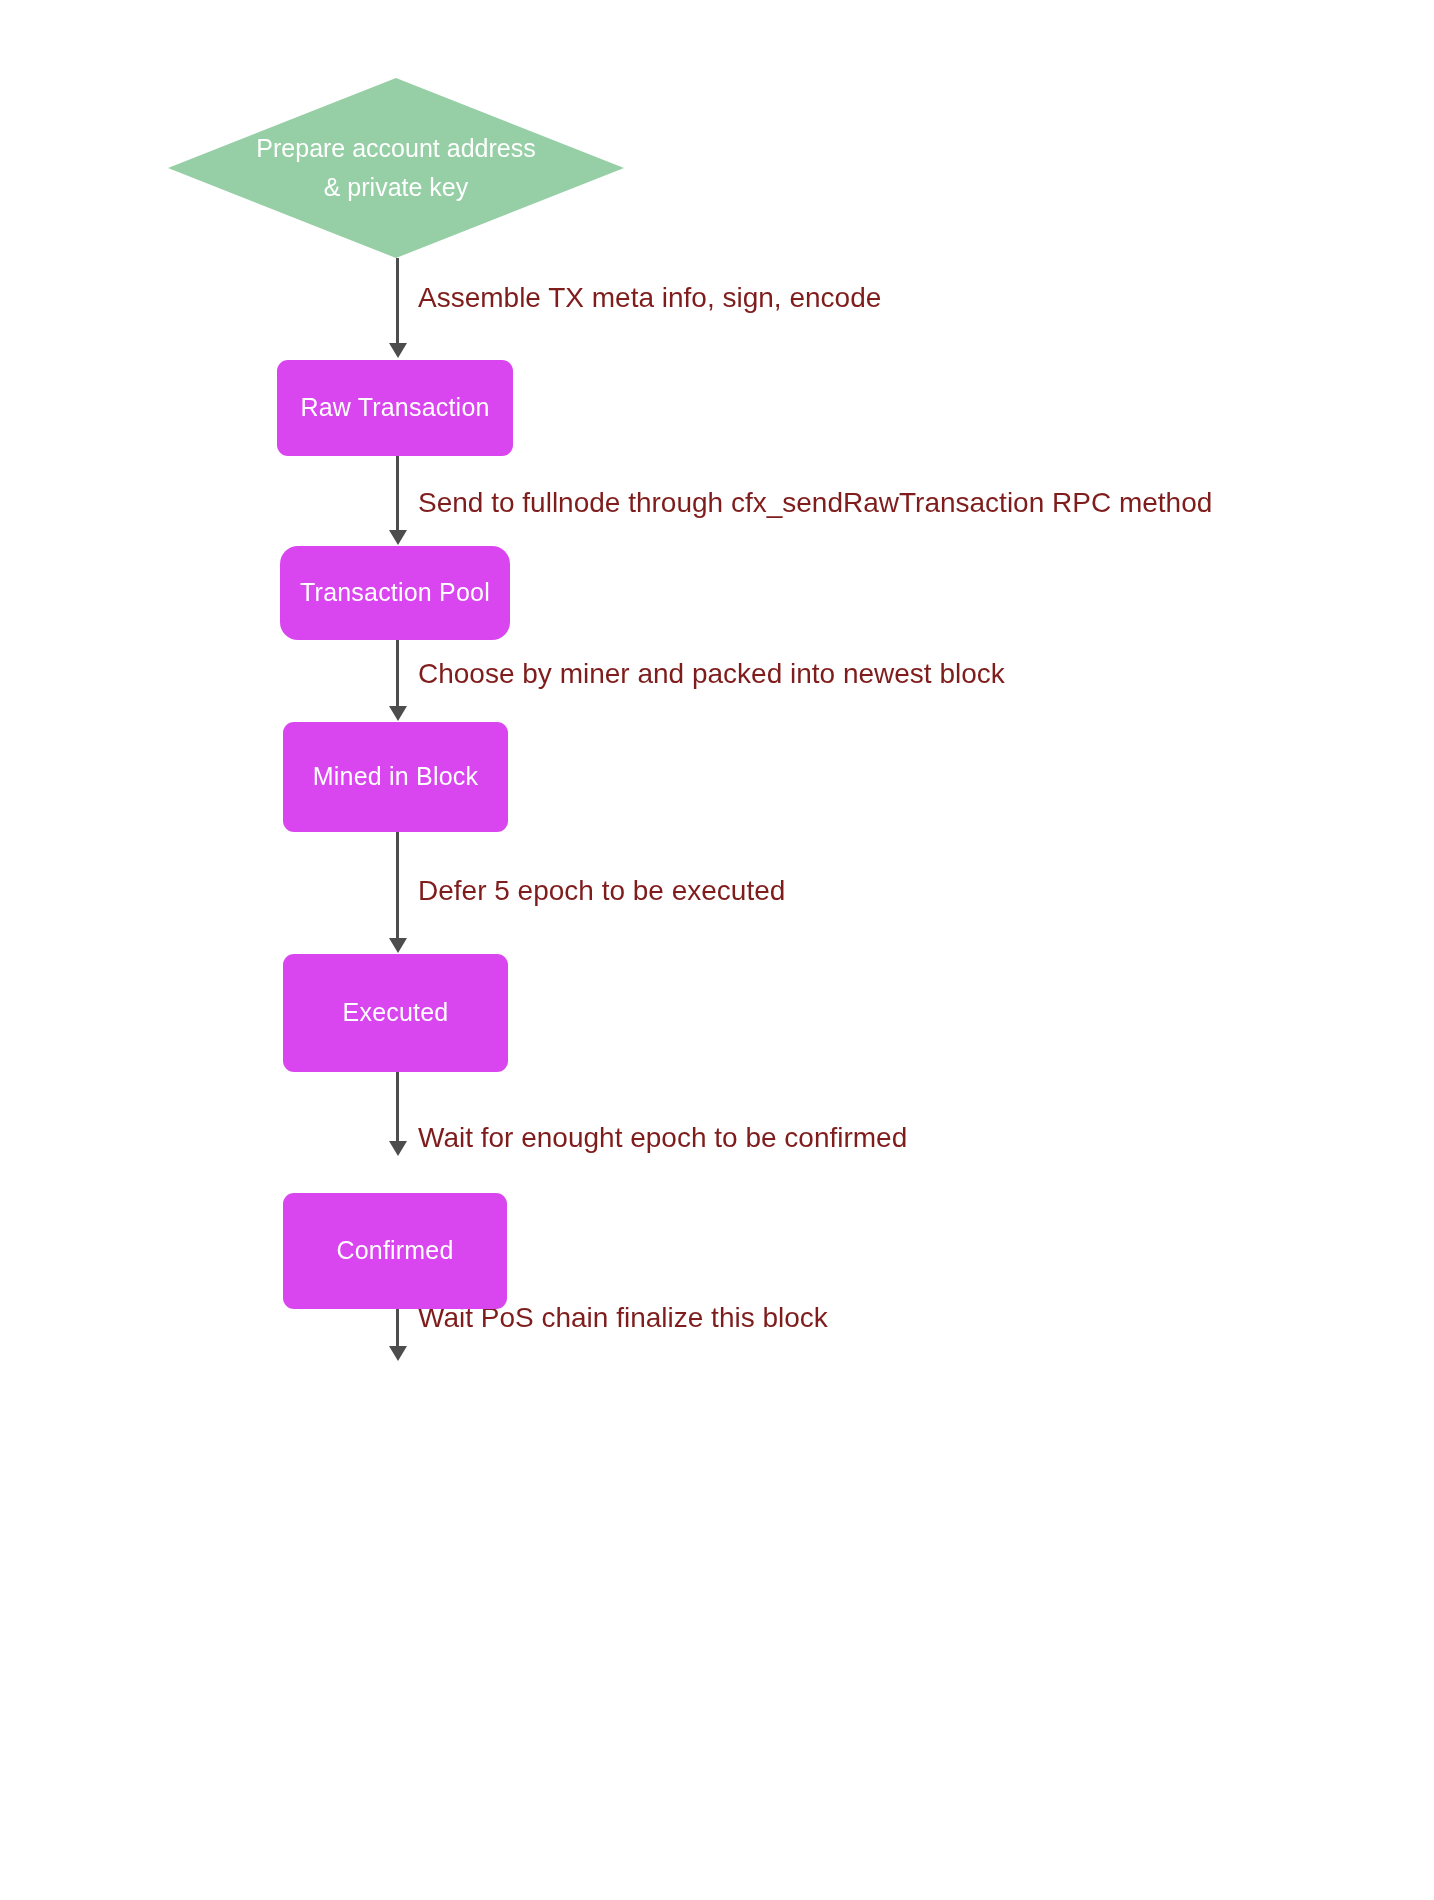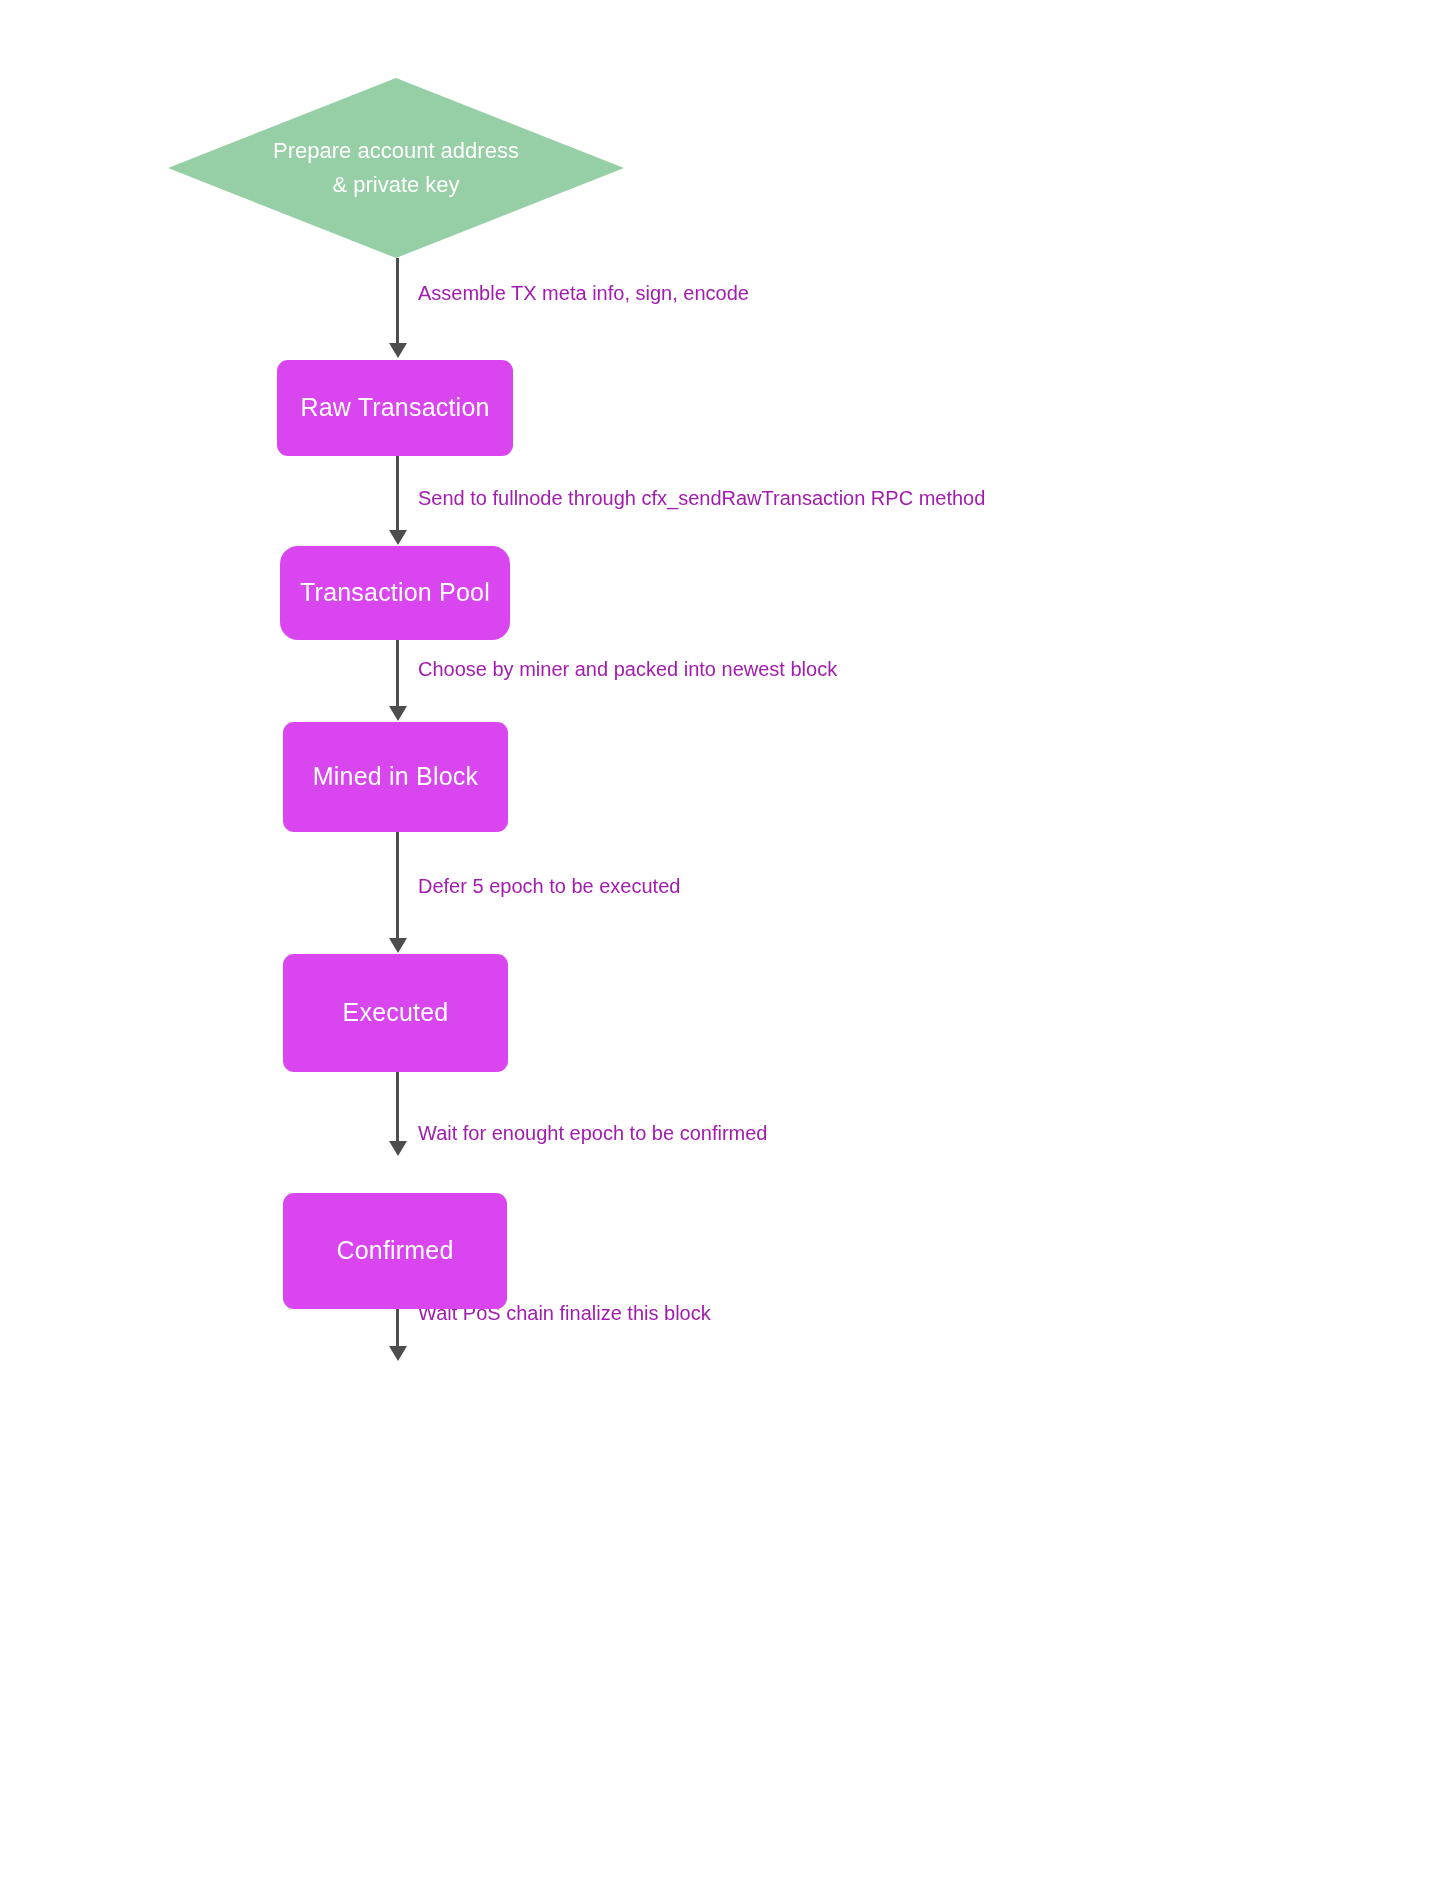--- a/index.html
+++ b/index.html
@@ -53,21 +53,21 @@
   }
   .node-diamond .diamond-shape {
     position: absolute;
     left: 0; top: 0;
     width: 100%; height: 100%;
   }
   .node-diamond .node-label {
     position: relative;
     z-index: 2;
     color: #ffffff;
-    font-size: 22px;
+    font-size: 25px;
     font-weight: 400;
     line-height: 1.55;
     text-align: center;
     white-space: pre-line;
   }
 
   
   .edge-line {
     position: absolute;
     width: 3px;
@@ -76,22 +76,22 @@
   .edge-head {
     position: absolute;
     width: 0;
     height: 0;
     border-left: 9px solid transparent;
     border-right: 9px solid transparent;
     border-top: 15px solid #4d4d4d;
   }
   .edge-label {
     position: absolute;
-    color: #a21caf;
-    font-size: 20px;
+    color: #7f1d1d;
+    font-size: 28px;
     font-weight: 400;
     line-height: 1.2;
     white-space: nowrap;
   }
 </style>
 </head>
 <body>
 
 <div id="flow-canvas">
 

